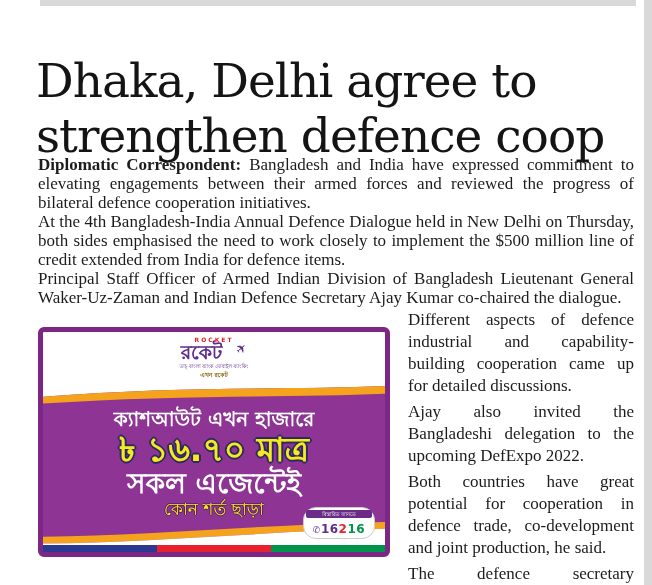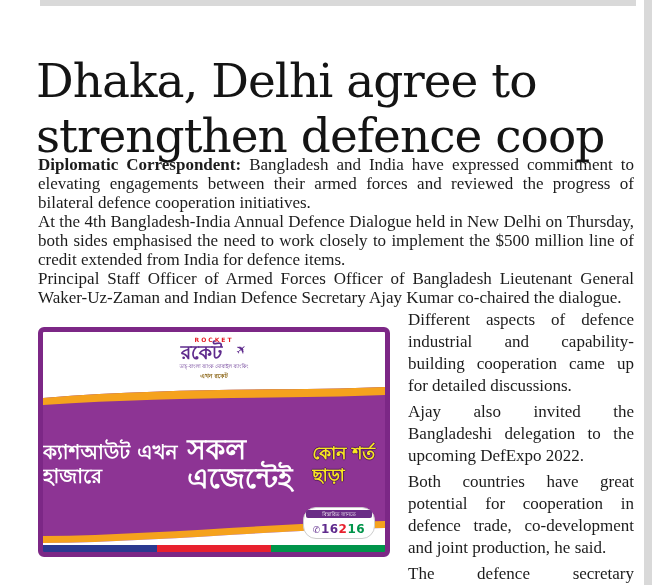--- a/index.html
+++ b/index.html
@@ -29,28 +29,28 @@
   .ad-white-top{height:52px;background:#ffffff;display:flex;flex-direction:column;
                 align-items:center;justify-content:center;line-height:1.05;}
   .logo-en{color:#e31b23;font-size:6px;font-weight:bold;letter-spacing:2px;}
   .logo-row{display:flex;align-items:center;gap:14px;}
   .logo-bn{color:#5f2b8d;font-size:19px;font-weight:bold;}
   .logo-plane{color:#5f2b8d;font-size:13px;display:inline-block;transform:rotate(-42deg);margin-top:-8px;}
   .logo-tagline{color:#5f2b8d;font-size:5px;margin-top:1px;}
   .logo-sub{color:#8a6414;font-size:6px;font-weight:bold;margin-top:3px;}
 
   .ad-wave{width:100%;display:block;}
-  .ad-purple{flex:1;background:#8d3494;display:flex;align-items:center;
+  .ad-purple{flex:1;background:#8d3494;display:flex;flex-direction:column;align-items:center;
              justify-content:flex-start;padding-top:2px;}
   .ad-line1{color:#ffffff;font-size:20px;font-weight:bold;line-height:24px;}
   .ad-line2{color:#f8e820;font-size:33px;font-weight:bold;line-height:38px;
             text-shadow:-2px 0 #2b2b63,2px 0 #2b2b63,0 -2px #2b2b63,0 2px #2b2b63,
                         -1px -1px #2b2b63,1px 1px #2b2b63,1px -1px #2b2b63,-1px 1px #2b2b63;}
   .ad-line3{color:#ffffff;font-size:28px;font-weight:bold;line-height:29px;}
-  .ad-line4{color:#f8e820;font-size:17px;font-weight:bold;line-height:22px;
+  .ad-line4{color:#f8e820;font-size:17px;font-weight:normal;line-height:22px;
             text-shadow:-1px 0 #5a1f63,1px 0 #5a1f63,0 -1px #5a1f63,0 1px #5a1f63;}
   .ad-bars{height:7px;display:flex;}
   .bar{flex:1;}
   .badge{position:absolute;right:10px;bottom:13px;width:66px;background:#ffffff;
          border:1px solid #cccccc;border-radius:13px;padding:2px 2px 1px 2px;text-align:center;}
   .badge-pill{display:block;background:#6a2c86;color:#ffffff;font-size:5px;line-height:8px;
               border-radius:2px;padding:0 2px;white-space:nowrap;overflow:hidden;}
   .badge-number{font-size:12px;font-weight:bold;line-height:14px;letter-spacing:0.5px;}
   .badge-phone{color:#5f2b8d;font-size:9px;}
   .num-p1{color:#5f2b8d;} .num-p2{color:#e8212e;} .num-p3{color:#00944a;}
@@ -61,21 +61,21 @@
 <div class="page">
 
   <div class="strip strip-top"></div>
   <div class="strip strip-right"></div>
 
   <h1 class="headline">Dhaka, Delhi agree to strengthen defence coop</h1>
 
   <div class="lead">
     <p><span class="byline">Diplomatic Correspondent:</span><span> Bangladesh and India have expressed commitment to elevating engagements between their armed forces and reviewed the progress of bilateral defence cooperation initiatives.</span></p>
     <p>At the 4th Bangladesh-India Annual Defence Dialogue held in New Delhi on Thursday, both sides emphasised the need to work closely to implement the $500 million line of credit extended from India for defence items.</p>
-    <p>Principal Staff Officer of Armed Forces Officer of Bangladesh Lieutenant General Waker-Uz-Zaman and Indian Defence Secretary Ajay Kumar co-chaired the dialogue.</p>
+    <p>Principal Staff Officer of Armed Indian Division of Bangladesh Lieutenant General Waker-Uz-Zaman and Indian Defence Secretary Ajay Kumar co-chaired the dialogue.</p>
   </div>
 
   <div class="colR">
     <p>Different aspects of defence industrial and capability-building cooperation came up for detailed discussions.</p>
     <p>Ajay also invited the Bangladeshi delegation to the upcoming DefExpo 2022.</p>
     <p>Both countries have great potential for cooperation in defence trade, co-development and joint production, he said.</p>
     <p><span>The defence secretary commended Bangladeshi for its efforts in </span></p>
   </div>
 
   <div class="ad">
@@ -91,20 +91,21 @@
     </div>
 
     <svg class="ad-wave" width="342" height="22" viewBox="0 0 342 22" preserveAspectRatio="none">
       <rect x="0" y="0" width="342" height="22" fill="#8d3494"></rect>
       <path d="M0,0 H342 V3 C250,7 130,3 0,14 Z" fill="#ffffff"></path>
       <path d="M0,14 C130,3 250,7 342,3 V11 C250,15 130,12 0,21 Z" fill="#f5a21d"></path>
     </svg>
 
     <div class="ad-purple">
       <div class="ad-line1">ক্যাশআউট এখন হাজারে</div>
+      <div class="ad-line2">৳ ১৬.৭০ মাত্র</div>
       <div class="ad-line3">সকল এজেন্টেই</div>
       <div class="ad-line4">কোন শর্ত ছাড়া</div>
     </div>
 
     <svg class="ad-wave" width="342" height="26" viewBox="0 0 342 26" preserveAspectRatio="none">
       <rect x="0" y="0" width="342" height="26" fill="#8d3494"></rect>
       <path d="M0,17 C110,16 230,4 342,2 V9 C230,11 110,23 0,24 Z" fill="#f5a21d"></path>
       <path d="M0,24 C110,23 230,11 342,9 V26 H0 Z" fill="#ffffff"></path>
     </svg>
 

